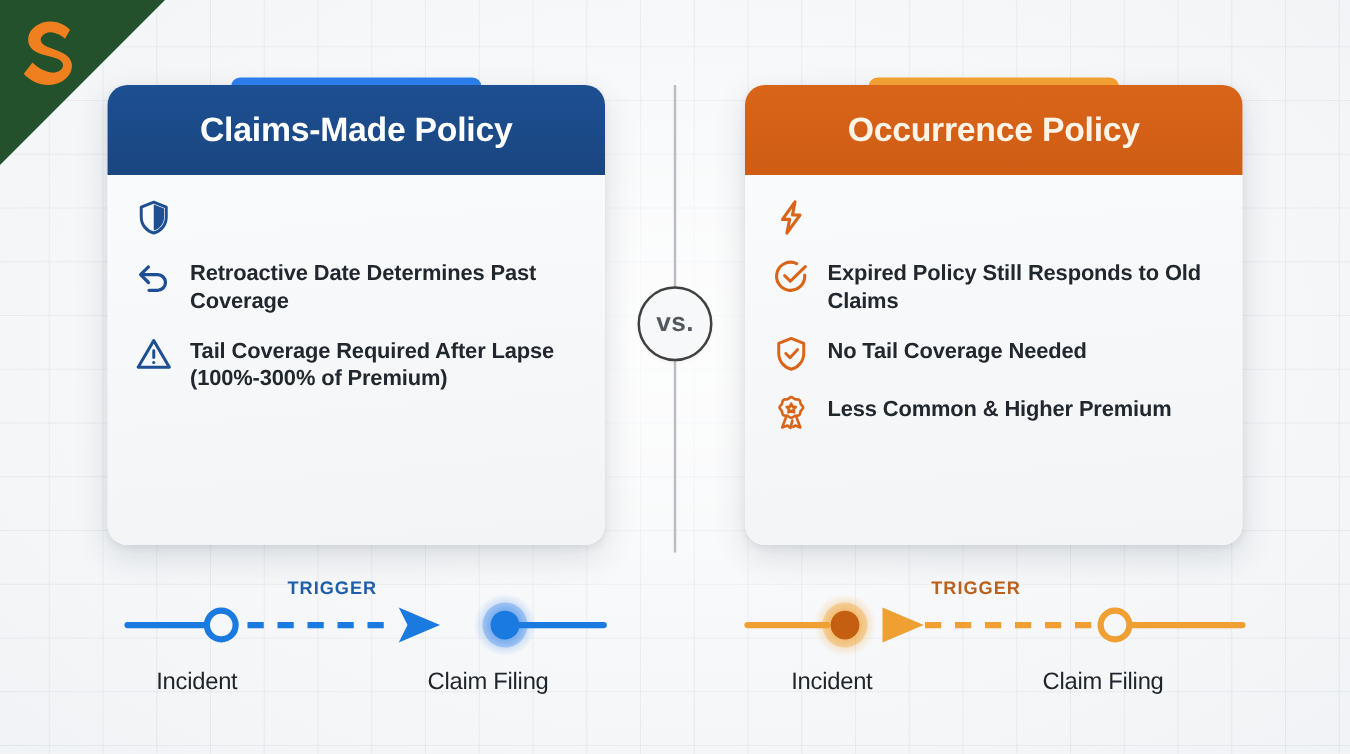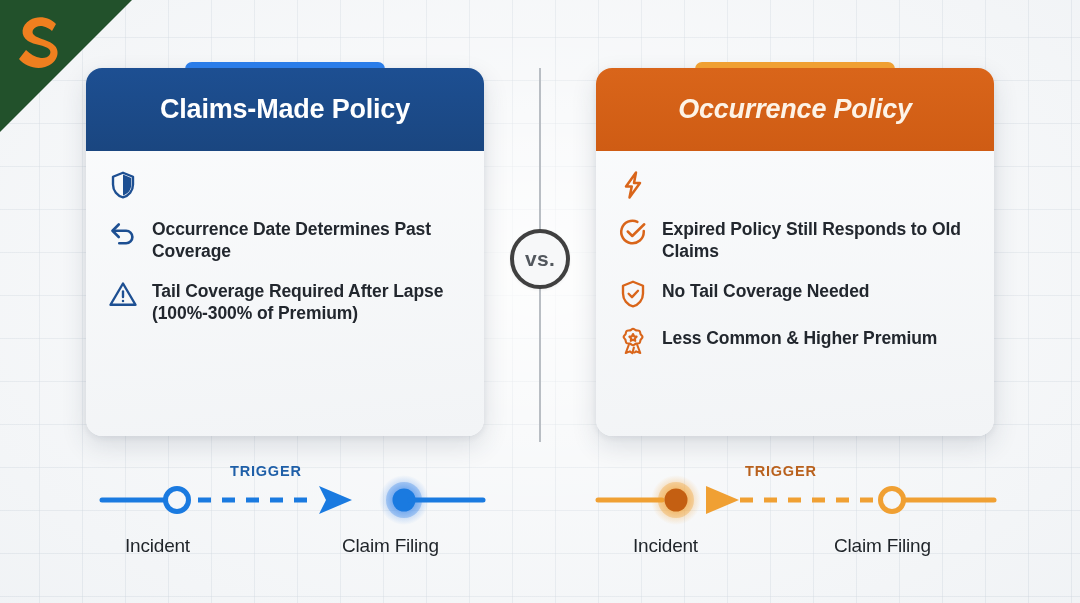--- a/index.html
+++ b/index.html
@@ -36,21 +36,21 @@
     position:absolute; top:14px; left:14px; z-index:31;
     width:54px; height:58px;
   }
   
   #divider-line{
     position:absolute; left:539px; top:68px; width:2px; height:374px;
     background:#b9bec4; z-index:5;
   }
   #vs-badge{
     position:absolute; left:510px; top:229px; width:60px; height:60px;
-    border-radius:50%; background:#f7f8f9; border:4px solid #404040;
+    border-radius:50%; background:#f7f8f9; border:2px solid #404040;
     display:flex; align-items:center; justify-content:center;
     z-index:6;
     box-shadow:0 1px 3px rgba(0,0,0,.06);
   }
   #vs-badge span{
     font-size:21px; font-weight:bold; color:#53585e; letter-spacing:.3px;
   }
   
   .card{
     position:absolute; top:68px; width:398px; height:368px;
@@ -59,30 +59,30 @@
     box-shadow:0 10px 26px rgba(40,55,75,.14), 0 2px 6px rgba(40,55,75,.08);
     z-index:10; overflow:visible;
   }
   #card-claims-made{ left:86px; }
   #card-occurrence{ left:596px; }
   .accent-bar{
     position:absolute; top:-6px; left:50%; transform:translateX(-50%);
     width:200px; height:14px; border-radius:7px; z-index:9;
   }
   .card-header{
-    position:relative; height:83px; border-radius:16px 16px 0 0;
+    position:relative; height:72px; border-radius:16px 16px 0 0;
     display:flex; align-items:center; justify-content:center;
     z-index:11;
   }
   .card-header h2{
     font-size:27px; font-weight:bold; letter-spacing:-.2px;
   }
   #card-claims-made .card-header{ background:linear-gradient(180deg,#1d4f92 0%,#1a4680 100%); }
   #card-claims-made .card-header h2{ color:#ffffff; }
-  #card-occurrence .card-header{ background:linear-gradient(180deg,#d9651a 0%,#cf5c14 100%);font-style:italic; }
+  #card-occurrence .card-header{ background:linear-gradient(180deg,#d9651a 0%,#cf5c14 100%); }
   #card-occurrence .card-header h2{ color:#fdf3e7; }
 
   .feature-list{ padding:18px 22px 0 22px; }
   .feature-row{
     display:flex; align-items:flex-start; gap:14px;
     margin-bottom:16px;
   }
   .feature-row:last-child{ margin-bottom:0; }
   .feature-icon{ flex:0 0 30px; width:30px; height:30px; margin-top:1px; }
   .feature-icon svg{ display:block; width:30px; height:30px; }
@@ -136,21 +136,21 @@
       </span>
     </div>
 
     <div class="feature-row">
       <span class="feature-icon">
         <svg viewBox="0 0 24 24" fill="none" stroke="#1d4f92" stroke-width="2.1" stroke-linecap="round" stroke-linejoin="round">
           <path d="M4 11h10.5a5 5 0 0 1 0 10H9"></path>
           <path d="M8.6 6 3.6 11l5 5"></path>
         </svg>
       </span>
-      <span class="feature-text">Occurrence Date Determines Past Coverage</span>
+      <span class="feature-text">Retroactive Date Determines Past Coverage</span>
     </div>
 
     <div class="feature-row">
       <span class="feature-icon">
         <svg viewBox="0 0 24 24" fill="none" stroke="#1d4f92" stroke-width="1.9" stroke-linecap="round" stroke-linejoin="round">
           <path d="M12 3.6 22 20.6H2Z"></path>
           <path d="M12 10v4.4"></path>
           <circle cx="12" cy="17.6" r="1" fill="#1d4f92" stroke="none"></circle>
         </svg>
       </span>

